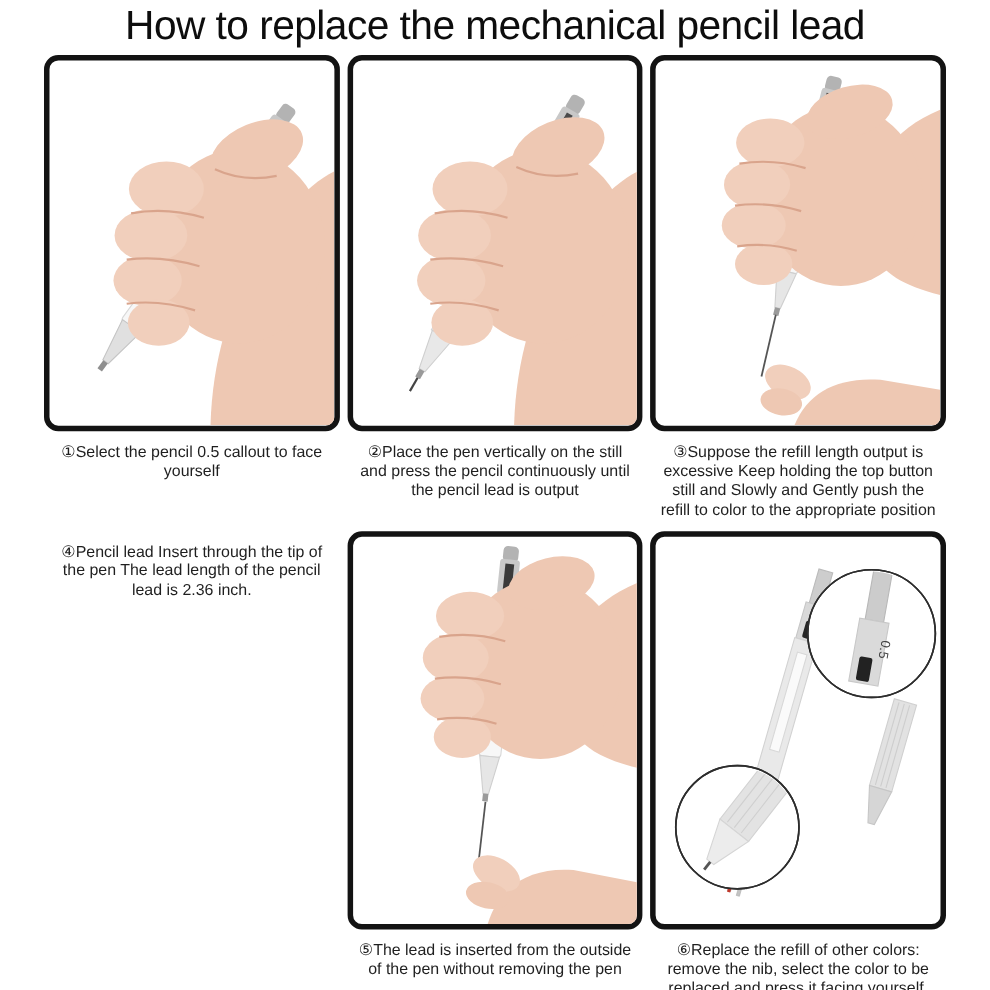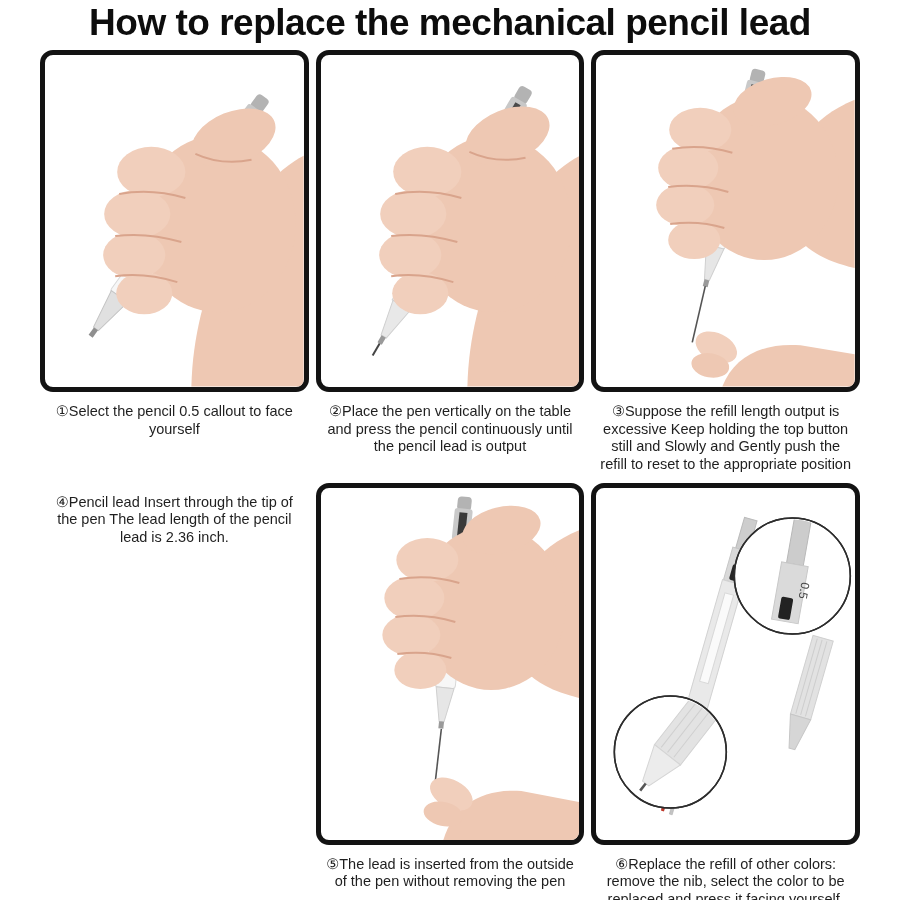--- a/index.html
+++ b/index.html
@@ -6,21 +6,21 @@
     margin:0; padding:0;
     width:900px; height:900px;
     background:#ffffff;
     overflow:hidden;
     font-family:"Liberation Sans", sans-serif;
   }
   .title{
     margin:2px 10px 6px;
     text-align:center;
     font-size:37px;
-    font-weight:bold;
+    font-weight:normal;
     letter-spacing:-0.5px;
     color:#0d0d0d;
     white-space:nowrap;
   }
   .grid{
     display:grid;
     grid-template-columns:repeat(3, 1fr);
     column-gap:7px;
     padding:0 40px;
   }
@@ -104,21 +104,21 @@
           <ellipse cx="89" cy="199" rx="31" ry="23" fill="#f1cfbc"></ellipse>
           <ellipse cx="99" cy="237" rx="28" ry="21" fill="#f1cfbc"></ellipse>
           <path d="M74 138 Q106 132 140 142" stroke="#d9a48c" stroke-width="2" fill="none"></path>
           <path d="M70 180 Q102 176 136 186" stroke="#d9a48c" stroke-width="2" fill="none"></path>
           <path d="M70 220 Q100 216 132 226" stroke="#d9a48c" stroke-width="2" fill="none"></path>
           <ellipse cx="186" cy="80" rx="44" ry="26" transform="rotate(-22 186 80)" fill="#eec8b3"></ellipse>
           <path d="M148 96 Q174 108 204 102" stroke="#d9a48c" stroke-width="2" fill="none"></path>
         </g>
       </svg>
     </div>
-    <p class="caption">②Place the pen vertically on the table and press the pencil continuously until the pencil lead is output</p>
+    <p class="caption">②Place the pen vertically on the still and press the pencil continuously until the pencil lead is output</p>
   </div>
 
   <div class="cell">
     <div class="panel r1">
       <svg viewBox="0 0 258 330">
         <g transform="rotate(14 129 150)">
           <rect x="122" y="10" width="14" height="14" rx="4" fill="#b3b3b3"></rect>
           <rect x="120" y="22" width="18" height="30" rx="3" fill="#c9c9c9"></rect>
           <rect x="125" y="26" width="8" height="22" fill="#3a3a3a"></rect>
           <rect x="119" y="52" width="20" height="140" rx="3" fill="#f7f7f7" stroke="#d8d8d8"></rect>
@@ -138,21 +138,21 @@
           <path d="M74 168 Q102 164 128 172" stroke="#d9a48c" stroke-width="2" fill="none"></path>
           <ellipse cx="176" cy="46" rx="40" ry="23" transform="rotate(-16 176 46)" fill="#eec8b3"></ellipse>
         </g>
         <g>
           <path d="M126 330 C138 300 166 286 204 289 L258 298 L258 330 Z" fill="#eec8b3"></path>
           <ellipse cx="120" cy="291" rx="22" ry="14" transform="rotate(26 120 291)" fill="#f1cfbc"></ellipse>
           <ellipse cx="114" cy="309" rx="19" ry="12" transform="rotate(10 114 309)" fill="#eec8b3"></ellipse>
         </g>
       </svg>
     </div>
-    <p class="caption">③Suppose the refill length output is excessive Keep holding the top button still and Slowly and Gently push the refill to reset to the appropriate position</p>
+    <p class="caption">③Suppose the refill length output is excessive Keep holding the top button still and Slowly and Gently push the refill to color to the appropriate position</p>
   </div>
 
   <div class="cell">
     <p class="caption">④Pencil lead Insert through the tip of the pen The lead length of the pencil lead is 2.36 inch.</p>
   </div>
 
   <div class="cell">
     <div class="panel r2">
       <svg viewBox="0 0 258 352">
         <g transform="rotate(6 129 150)">

